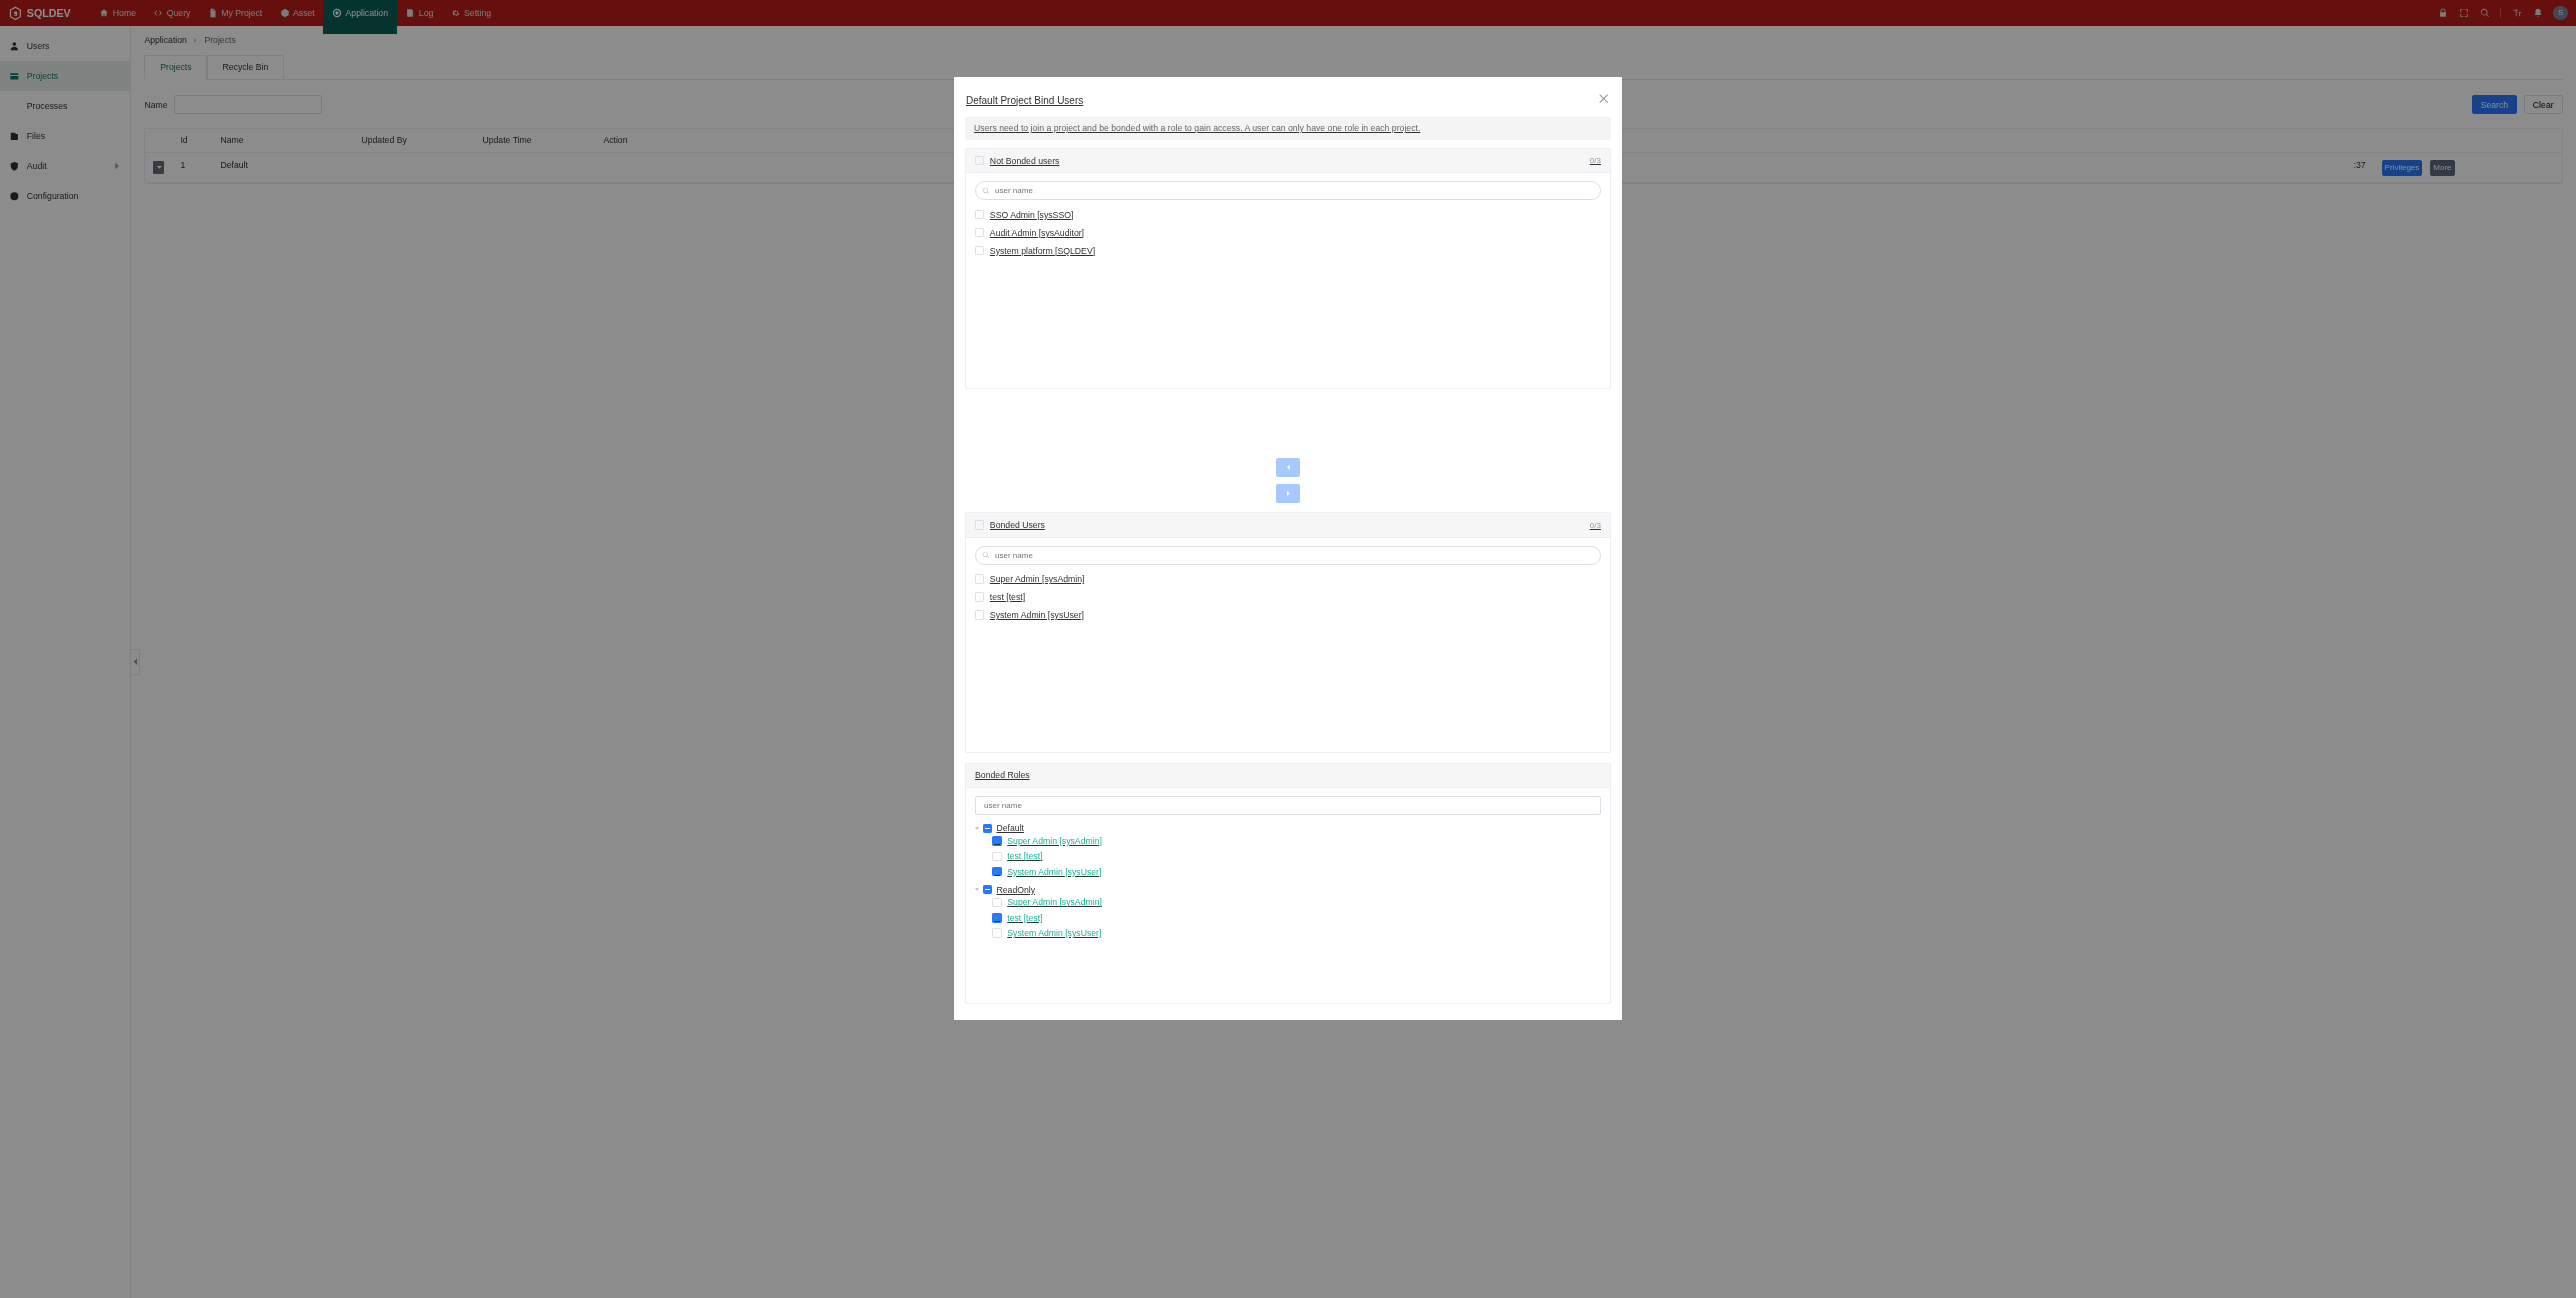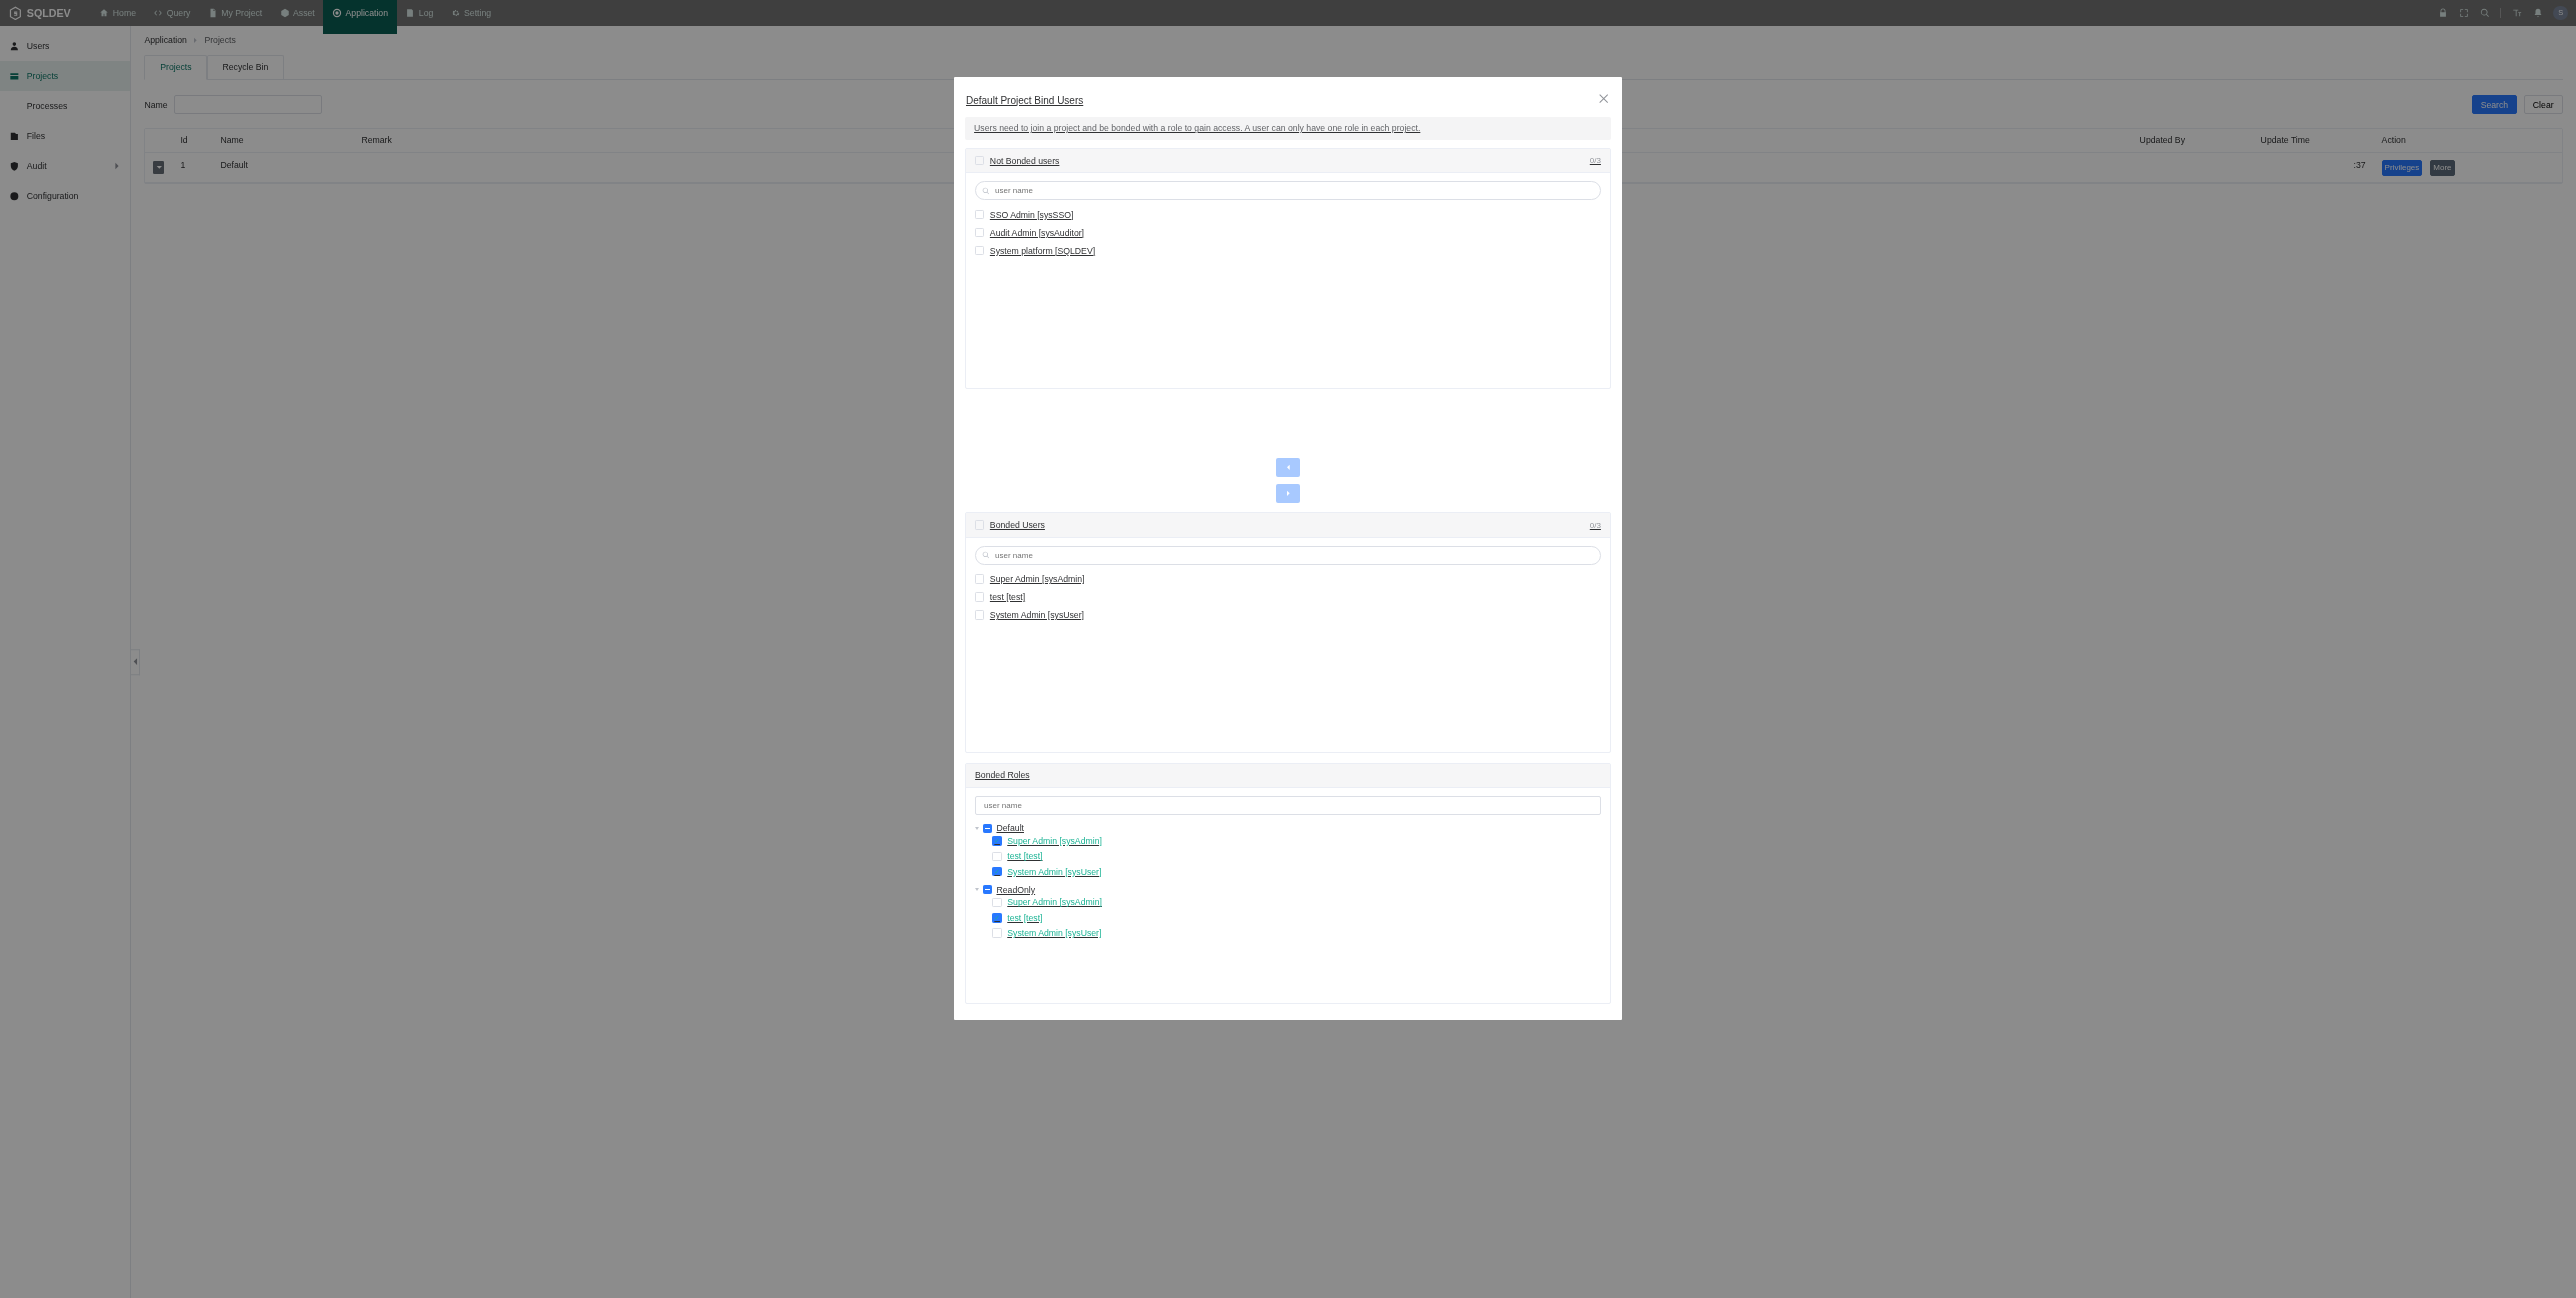--- a/index.html
+++ b/index.html
@@ -1,17 +1,17 @@
 <!DOCTYPE html>
 <html style="font-size:10.7px"><head>
 <meta charset="utf-8">
 <style>
 * { box-sizing: border-box; margin: 0; padding: 0; }
 body { font-family: -apple-system, BlinkMacSystemFont, "Segoe UI", sans-serif; font-size: 8.7px; color: #303133; background: #fff; overflow: hidden; }
-.header { height: 26px; background: #737373; display: flex; align-items: center; padding: 0 8px; color: #fff; }
+.header { height: 26px; background: #b91c1c; display: flex; align-items: center; padding: 0 8px; color: #fff; }
 .logo { display: flex; align-items: center; gap: 4px; font-weight: bold; font-size: 10.7px; margin-right: 20px; }
 .logo-icon { width: 14.8px; height: 14.8px; }
 .nav { display: flex; gap: 0; }
 .nav-item { padding: 0 8.7px; height: 42px; display: flex; align-items: center; gap: 3.4px; color: #d9e8e5; cursor: pointer; font-size: 8.7px; }
 .nav-item.active { background: #0a5e52; color: #fff; }
 .nav-item svg { width: 10px; height: 10px; }
 .header-right { margin-left: auto; display: flex; align-items: center; gap: 10.7px; color: #d9e8e5; }
 .header-right .icon-btn { cursor: pointer; display:flex; align-items:center; }
 .header-divider { width: 0.7px; height: 10.7px; background: rgba(255,255,255,0.3); }
 .avatar { width: 14.8px; height: 14.8px; border-radius: 50%; background: #7a8599; display: flex; align-items: center; justify-content: center; font-size: 7.4px; color:#fff; }
@@ -235,21 +235,20 @@
       <div class="filter-right">
         <button class="btn primary">Search</button>
         <button class="btn">Clear</button>
       </div>
     </div>
     <div class="table">
       <div class="thead">
         <div class="th col-expand"></div>
         <div class="th col-id">Id</div>
         <div class="th col-name">Name</div>
-        <div class="th col-remark">Remark</div>
         <div class="th col-updatedby">Updated By</div>
         <div class="th col-updatetime">Update Time</div>
         <div class="th col-action">Action</div>
       </div>
       <div class="tbody">
         <div class="trow">
           <div class="td col-expand">
               <div class="expand-btn">
                 <svg width="6.7" height="6.7" viewBox="0 0 10 10">
                   <path d="M1 3l4 4 4-4z" fill="#fff"></path>

